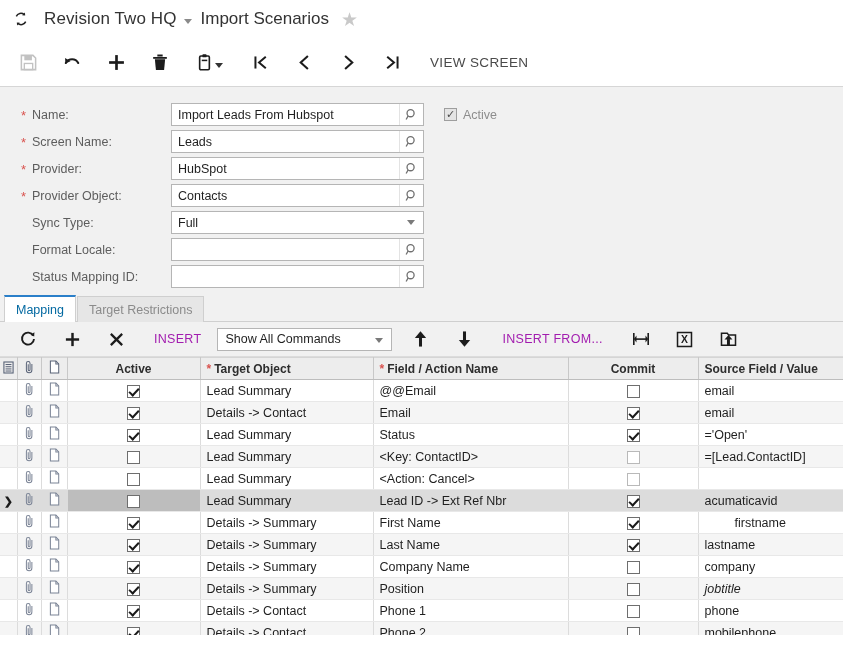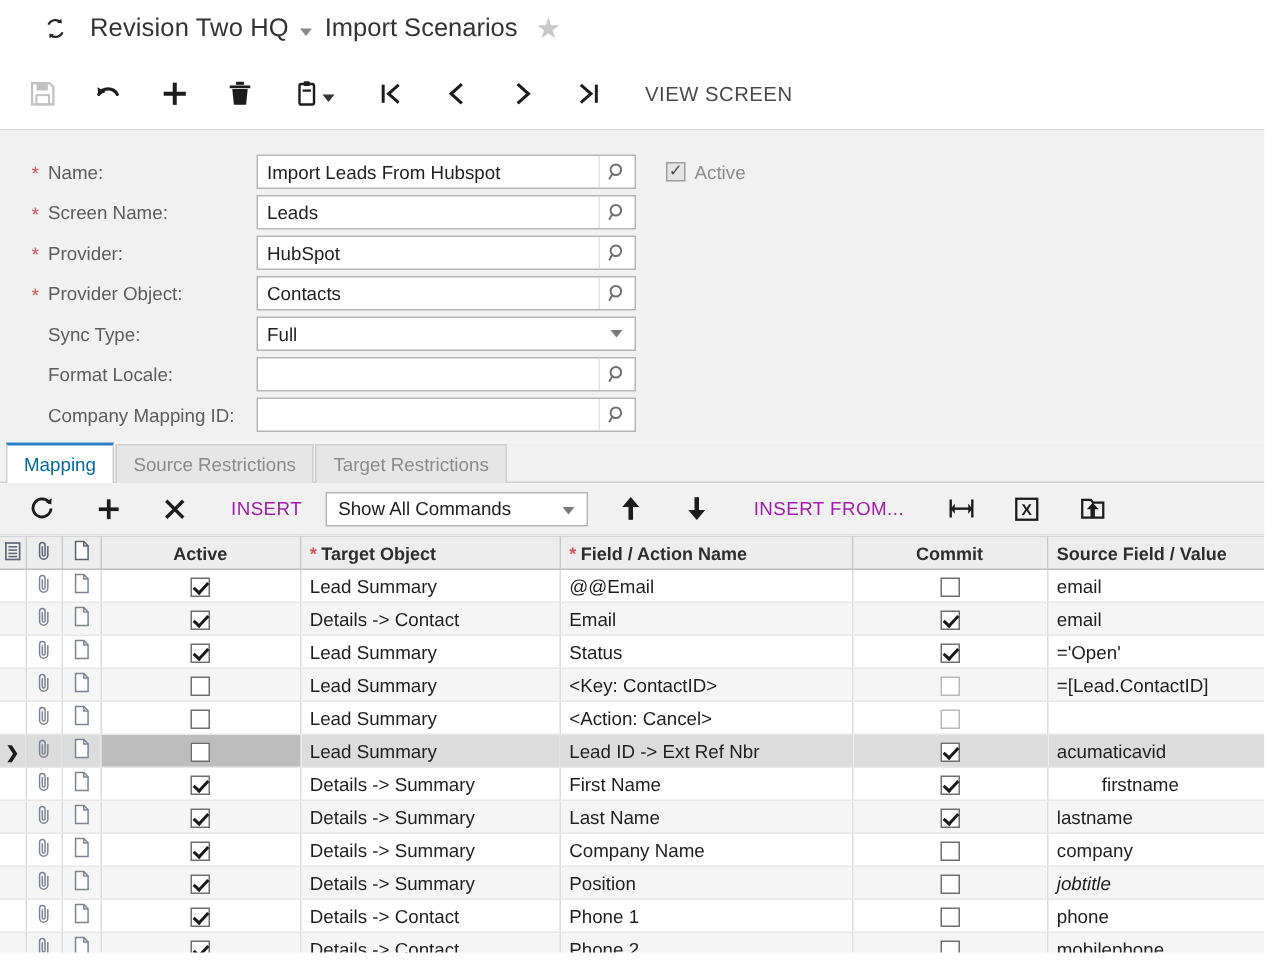--- a/index.html
+++ b/index.html
@@ -14,21 +14,21 @@
     color: #333333;
     -webkit-font-smoothing: antialiased;
   }
   .page { position: relative; width: 843px; height: 648px; overflow: hidden; }
 
   
   .titlebar {
     height: 38px;
     display: flex;
     align-items: center;
-    padding-left: 28px;
+    padding-left: 12px;
     background: #ffffff;
   }
   .refresh-ico {
     width: 18px; height: 18px;
     margin-right: 14px;
     display: inline-flex; align-items: center; justify-content: center;
     color: #222;
   }
   .company-name {
     font-size: 17px;
@@ -487,37 +487,36 @@
           <svg width="13" height="13" viewBox="0 0 14 14">
               <circle cx="6" cy="5.6" r="3.8" fill="none" stroke="#6f6f6f" stroke-width="1.4"></circle>
               <path d="M3.3 8.6L1.2 12.4" stroke="#6f6f6f" stroke-width="1.4"></path>
             </svg>
         </span>
       </div>
     </div>
 
     <div class="frow">
       <div class="flabel">
-        <span>Company Mapping ID:</span>
+        <span>Status Mapping ID:</span>
       </div>
       <div class="fctrl">
         <input type="text" value="" style="">
         <span class="fsel-icon">
           <svg width="13" height="13" viewBox="0 0 14 14">
               <circle cx="6" cy="5.6" r="3.8" fill="none" stroke="#6f6f6f" stroke-width="1.4"></circle>
               <path d="M3.3 8.6L1.2 12.4" stroke="#6f6f6f" stroke-width="1.4"></path>
             </svg>
         </span>
       </div>
     </div>
   </div>
 
   <div class="tabs">
     <div class="tab active">Mapping</div>
-    <div class="tab">Source Restrictions</div>
     <div class="tab">Target Restrictions</div>
   </div>
 
   <div class="grid-toolbar">
     <span class="gt-btn">
       <svg width="18" height="18" viewBox="0 0 18 18">
         <path d="M14.2 5.6A6 6 0 1 0 15 9" fill="none" stroke="#1c1c1c" stroke-width="1.9"></path>
         <path d="M15.4 2.2l-.2 4.2-3.7-1.6z" fill="#1c1c1c"></path>
       </svg>
     </span>

